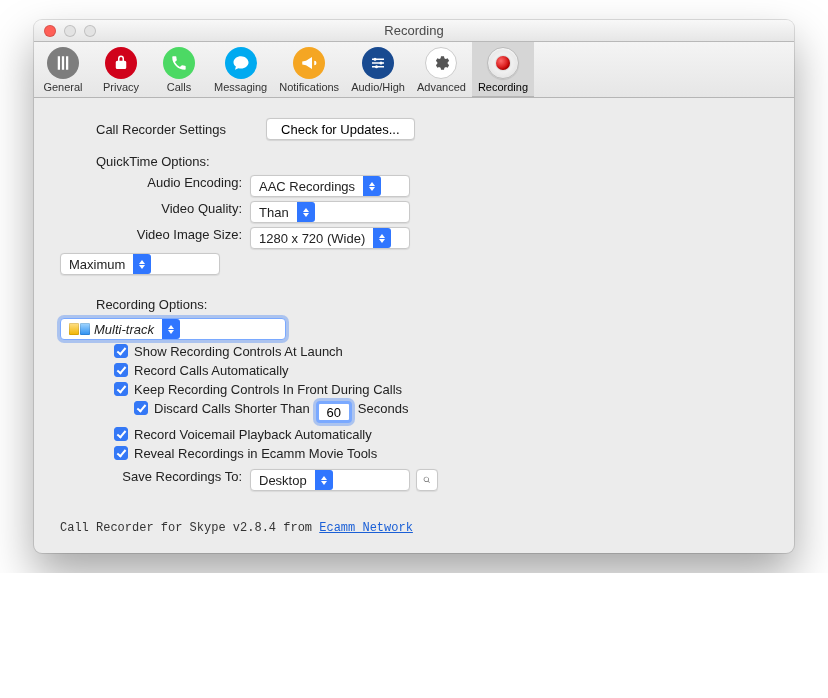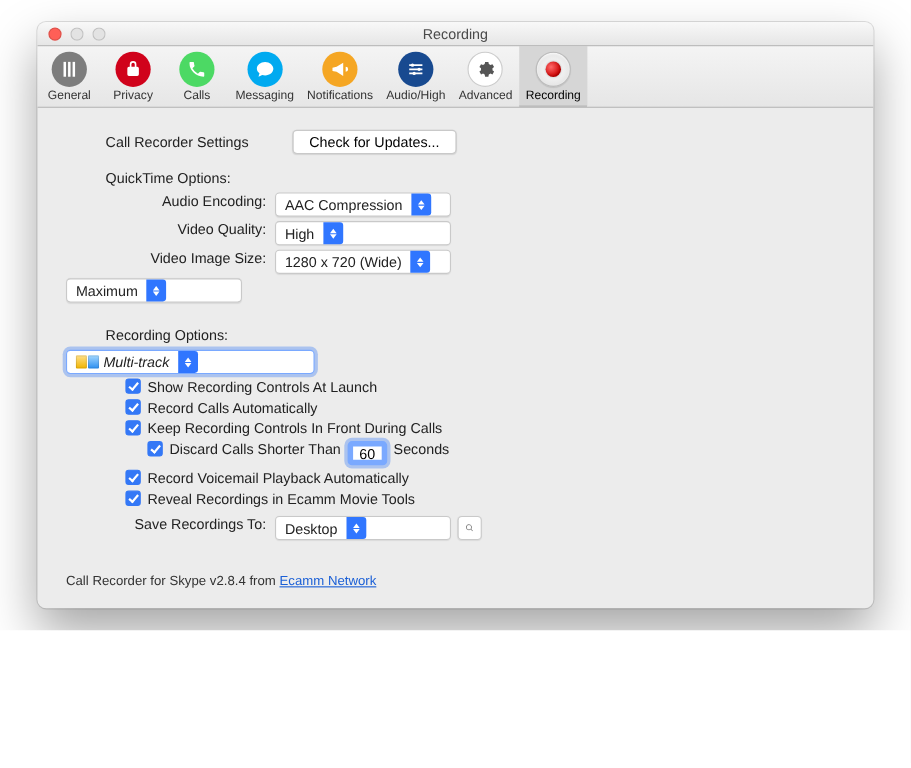--- a/index.html
+++ b/index.html
@@ -165,36 +165,36 @@
     background: var(--mac-blue); border-color: var(--mac-blue);
   }
   .mac-check:checked::after {
     content:""; position:absolute; left:4px; top:1px;
     width:3px; height:7px; border:solid #fff;
     border-width:0 2px 2px 0; transform:rotate(40deg);
   }
   .check-line { margin:4px 0 4px 54px; display:flex; align-items:flex-start; }
   .check-line.indent { margin-left: 74px; }
   .mac-num {
-    width:36px; height:22px; border:5px solid #a21caf; border-radius:4px;
+    width:36px; height:22px; border:3px solid #a21caf; border-radius:4px;
     text-align:center; font-size:13px;
     box-shadow: 0 0 0 3px rgba(52,120,246,0.35);
     border-color:#7aa9ff;
     margin:0 6px;
   }
 
   .rev-btn {
     width:22px;height:22px;border-radius:4px;border:1px solid #c9c9c9;background:#fff;
     display:inline-flex;align-items:center;justify-content:center;margin-left:6px;
     box-shadow:0 0.5px 1px rgba(0,0,0,0.08);
   }
   .rev-btn svg{width:12px;height:12px;fill:#777;}
 
   .footer {
-    margin-top: 30px; font-size:12px; color:#333;
+    margin-top: 30px; font-size:12px; color:#333;font-family:Liberation Mono, monospace;
   }
   .footer a { color: var(--link); }
 
   .multi-icons {
     display:inline-flex; gap:1px; margin-right:4px;
   }
   .multi-icons span{
     width:10px;height:12px;border-radius:1px; display:inline-block;
   }
   .mi-a{ background: linear-gradient(#ffe08a,#f0b400); box-shadow: inset 0 0 0 1px rgba(0,0,0,0.1); }
@@ -289,28 +289,28 @@
       <button class="mac-btn">
         <span>Check for Updates...</span>
       </button>
     </div>
 
     <div class="section-head">QuickTime Options:</div>
 
     <div class="form-row">
       <div class="lbl">Audio Encoding:</div>
       <div class="mac-select" style="width:160px">
-        <span class="sel-val">AAC Compression</span>
+        <span class="sel-val">AAC Recordings</span>
         <span class="sel-arrows"></span>
       </div>
     </div>
     <div class="form-row">
       <div class="lbl">Video Quality:</div>
       <div class="mac-select" style="width:160px">
-        <span class="sel-val">High</span>
+        <span class="sel-val">Than</span>
         <span class="sel-arrows"></span>
       </div>
     </div>
     <div class="form-row">
       <div class="lbl">Video Image Size:</div>
       <div class="mac-select" style="width:160px">
         <span class="sel-val">1280 x 720 (Wide)</span>
         <span class="sel-arrows"></span>
       </div>
     </div>

